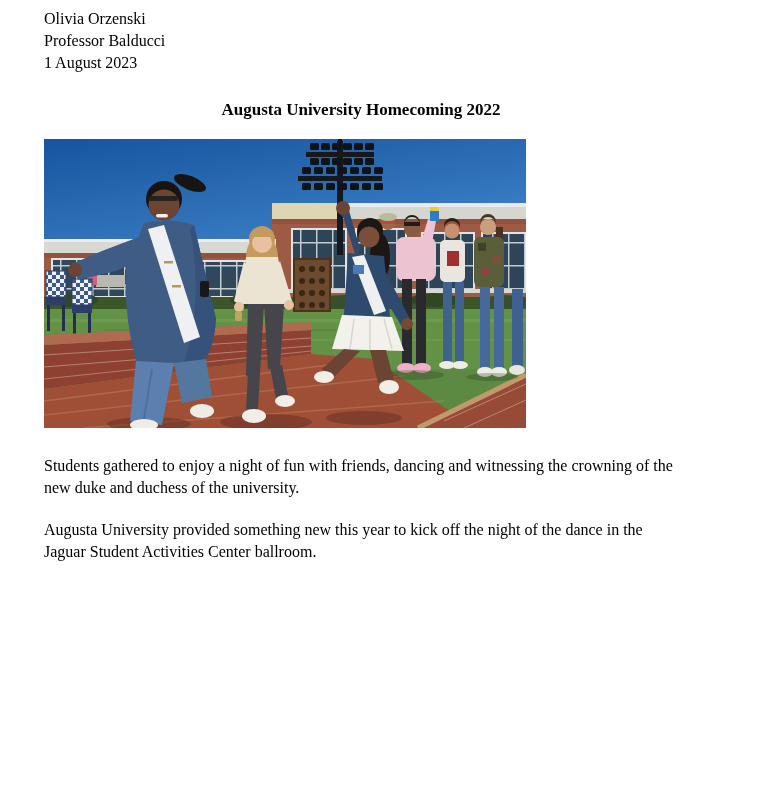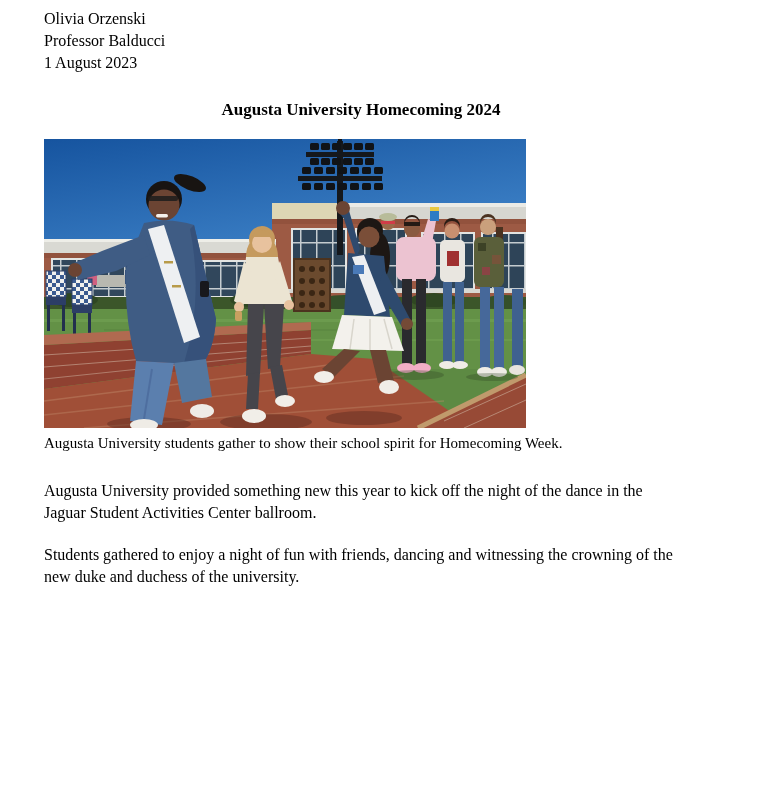--- a/index.html
+++ b/index.html
@@ -20,21 +20,21 @@
 <body>
 
 <div class="page">
 
   <div class="hdr">
     <div>Olivia Orzenski</div>
     <div>Professor Balducci</div>
     <div>1 August 2023</div>
   </div>
 
-  <div class="doc-title">Augusta University Homecoming 2024</div>
+  <div class="doc-title">Augusta University Homecoming 2022</div>
 
   <figure>
     <svg class="photo" width="482" height="289" viewBox="0 0 482 289" xmlns="http://www.w3.org/2000/svg">
       <defs>
         <linearGradient id="sky" x1="0" y1="0" x2="0.4" y2="1">
           <stop offset="0" stop-color="#16549f"></stop>
           <stop offset="1" stop-color="#4a90d4"></stop>
         </linearGradient>
         <pattern id="mull" width="16" height="23" patternUnits="userSpaceOnUse">
           <rect width="1.5" height="23" fill="#dfe3e4"></rect>
@@ -300,21 +300,20 @@
         <rect x="120" y="122" width="9" height="2.5" fill="#b89b4a"></rect>
         <rect x="128" y="146" width="9" height="2.5" fill="#b89b4a"></rect>
         <rect x="156" y="142" width="9" height="16" rx="2" fill="#18181c"></rect>
         <polygon points="92,222 130,224 118,286 86,282" fill="#5b7fae"></polygon>
         <polygon points="130,224 162,220 168,258 138,264" fill="#54779f"></polygon>
         <line x1="108" y1="230" x2="100" y2="280" stroke="#49689a" stroke-width="2" opacity="0.7"></line>
         <ellipse cx="100" cy="286" rx="14" ry="6" fill="#efece6"></ellipse>
         <ellipse cx="158" cy="272" rx="12" ry="7" fill="#efece6"></ellipse>
       </g>
     </svg>
-    <figcaption>Augusta University students gather to show their school spirit for Homecoming Week.</figcaption>
   </figure>
 
   <div class="body-text">
+    <p>Students gathered to enjoy a night of fun with friends, dancing and witnessing the crowning of the new duke and duchess of the university.</p>
     <p>Augusta University provided something new this year to kick off the night of the dance in the Jaguar Student Activities Center ballroom.</p>
-    <p>Students gathered to enjoy a night of fun with friends, dancing and witnessing the crowning of the new duke and duchess of the university.</p>
   </div>
 
 </div>
 
 </body></html>

